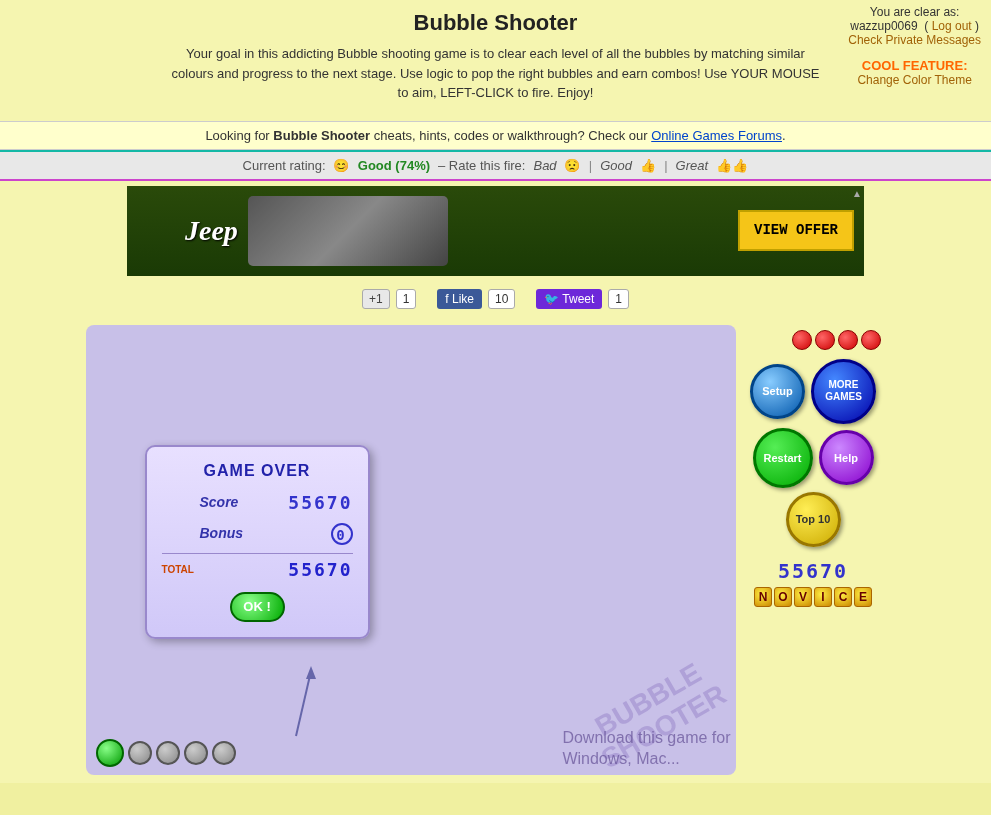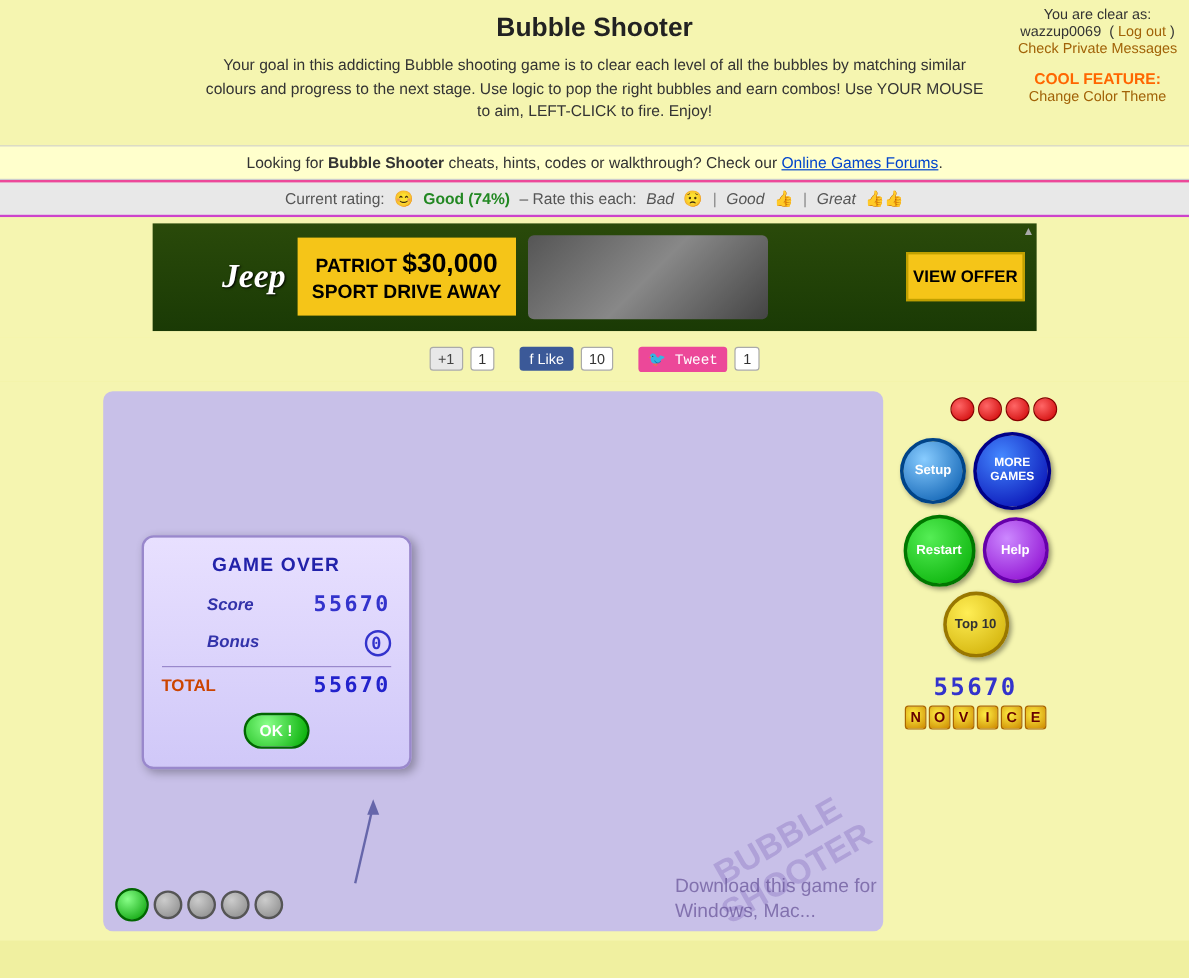--- a/index.html
+++ b/index.html
@@ -43,21 +43,21 @@
       text-align: center;
       font-size: 13px;
       color: #333;
     }
     .cheat-bar a { color: #0044cc; }
     .cheat-bar strong { font-weight: bold; }
 
     
     .rating-bar {
       background: #e8e8e8;
-      border-top: 2px solid #ec4899;
+      border-top: 2px solid #14b8a6;
       border-bottom: 2px solid #cc44cc;
       padding: 6px 10px;
       display: flex;
       align-items: center;
       justify-content: center;
       gap: 8px;
       font-size: 13px;
     }
     .rating-label { color: #555; }
     .rating-good { color: #228822; font-weight: bold; }
@@ -93,28 +93,27 @@
     .fb-like-btn {
       background: #3b5998;
       color: white;
       border: none;
       border-radius: 3px;
       padding: 3px 8px;
       font-size: 12px;
       cursor: pointer;
     }
     .tweet-btn {
-      background: #ec4899;
+      background: #6d28d9;
       color: white;
       border: none;
       border-radius: 3px;
       padding: 3px 8px;
       font-size: 12px;
       cursor: pointer;
-      font-family: Liberation Mono, monospace;
     }
 
     
     .ad-banner {
       background: #333;
       width: 737px;
       height: 90px;
       margin: 0 auto;
       position: relative;
       overflow: hidden;
@@ -151,26 +150,27 @@
       height: 70px;
       background: linear-gradient(135deg, #555 0%, #888 50%, #444 100%);
       border-radius: 5px;
       flex-shrink: 0;
     }
     .view-offer-btn {
       background: #f5c518;
       color: #000;
       font-weight: bold;
       font-size: 14px;
-      padding: 10px 4px;
+      padding: 10px 14px;
       border: 2px solid #c0a000;
       cursor: pointer;
       margin-left: auto;
       line-height: 1.2;
       text-align: center;
+      font-family: Liberation Mono, monospace;
     }
     .ad-corner {
       position: absolute;
       top: 2px;
       right: 2px;
       color: #aaa;
       font-size: 10px;
     }
 
     
@@ -336,21 +336,21 @@
       height: 24px;
       border-radius: 50%;
       background: radial-gradient(circle at 35% 30%, #cccccc, #888888);
       border: 2px solid #555555;
     }
 
     
     .game-over-panel {
       position: absolute;
       top: 120px;
-      left: 32px;
+      left: 59px;
       width: 225px;
       background: linear-gradient(to bottom, #e8e0ff, #d0c8f8);
       border: 2px solid #9988cc;
       border-radius: 10px;
       padding: 15px;
       box-shadow: 3px 3px 8px rgba(0,0,0,0.3);
     }
     .go-title {
       text-align: center;
       color: #2222aa;
@@ -379,21 +379,21 @@
       font-family: monospace;
       letter-spacing: 2px;
     }
     .go-divider {
       border: none;
       border-top: 1px solid #9988cc;
       margin: 5px 0;
     }
     .go-total-label {
       color: #cc4400;
-      font-size: 14px;
+      font-size: 10px;
       font-weight: bold;
     }
     .go-ok-btn {
       display: block;
       margin: 12px auto 0;
       width: 55px;
       height: 30px;
       border-radius: 15px;
       background: radial-gradient(circle at 35% 30%, #88ff88, #00aa00);
       border: 2px solid #006600;
@@ -440,39 +440,35 @@
 </div>
 
 <div class="cheat-bar">
   <span>Looking for</span>&nbsp;<strong>Bubble Shooter</strong>&nbsp;<span>cheats, hints, codes or walkthrough? Check our</span>&nbsp;<a href="#">Online Games Forums</a><span>.</span>
 </div>
 
 <div class="rating-bar">
   <span class="rating-label">Current rating:</span>
   <span>😊</span>
   <span class="rating-good">Good (74%)</span>
-  <span class="rating-label">– Rate this each:</span>
+  <span class="rating-label">– Rate this fire:</span>
   <a class="rating-link" href="#">Bad</a>
   <span>😟</span>
   <span class="rating-sep">|</span>
   <a class="rating-link" href="#">Good</a>
   <span>👍</span>
   <span class="rating-sep">|</span>
   <a class="rating-link" href="#">Great</a>
   <span>👍👍</span>
 </div>
 
 <div style="background:#f5f5b0; padding:5px 0; text-align:center;">
   <div class="ad-banner">
     <div class="ad-inner">
       <div class="jeep-logo">Jeep</div>
-      <div class="jeep-text">
-        <span>PATRIOT</span>&nbsp;<span class="big">$30,000</span><br>
-        <span>SPORT DRIVE AWAY</span>
-      </div>
       <div class="jeep-img-placeholder"></div>
       <div class="view-offer-btn">VIEW OFFER</div>
     </div>
     <div class="ad-corner">▲</div>
   </div>
 </div>
 
 <div class="social-bar">
   <button class="g-plus-btn">+1</button>
   <span class="count-badge">1</span>

